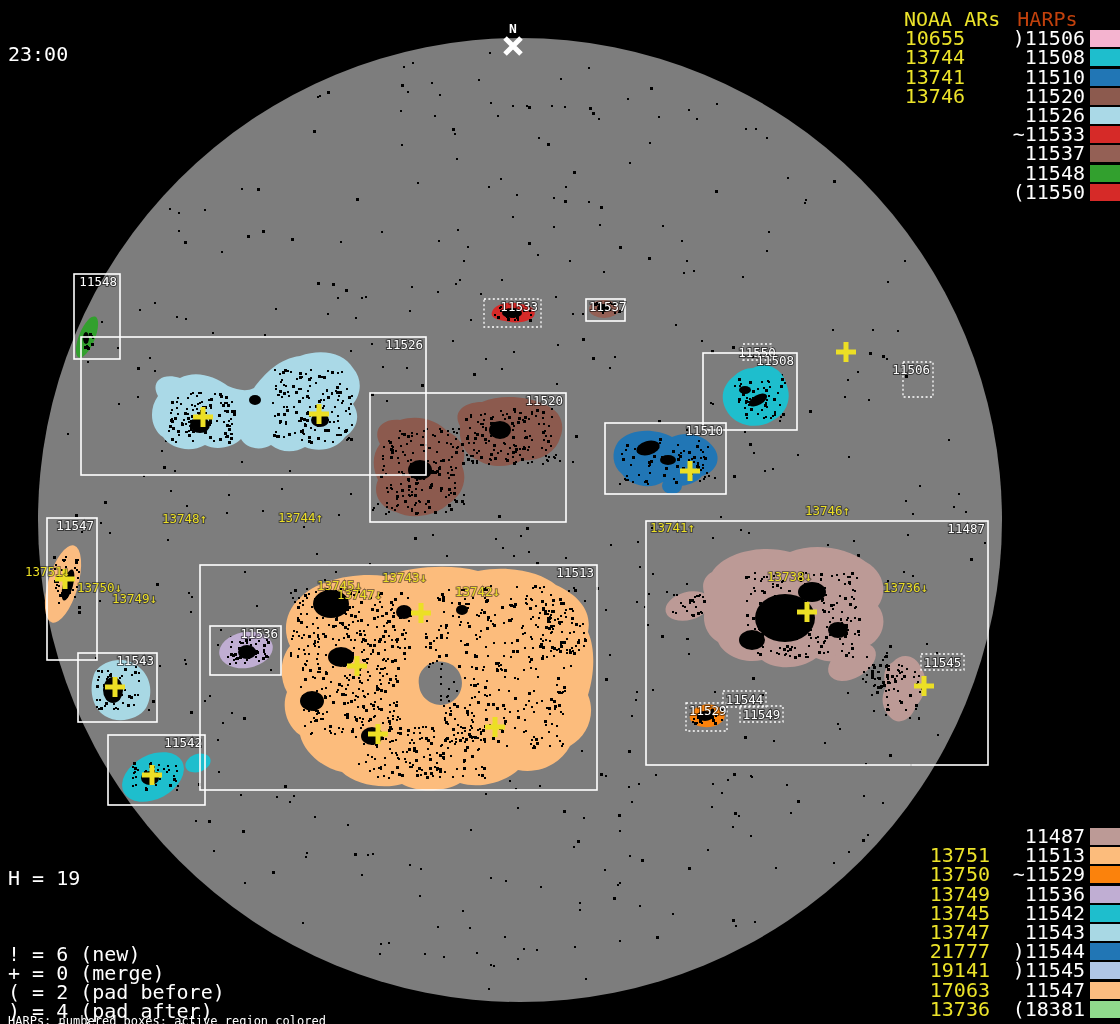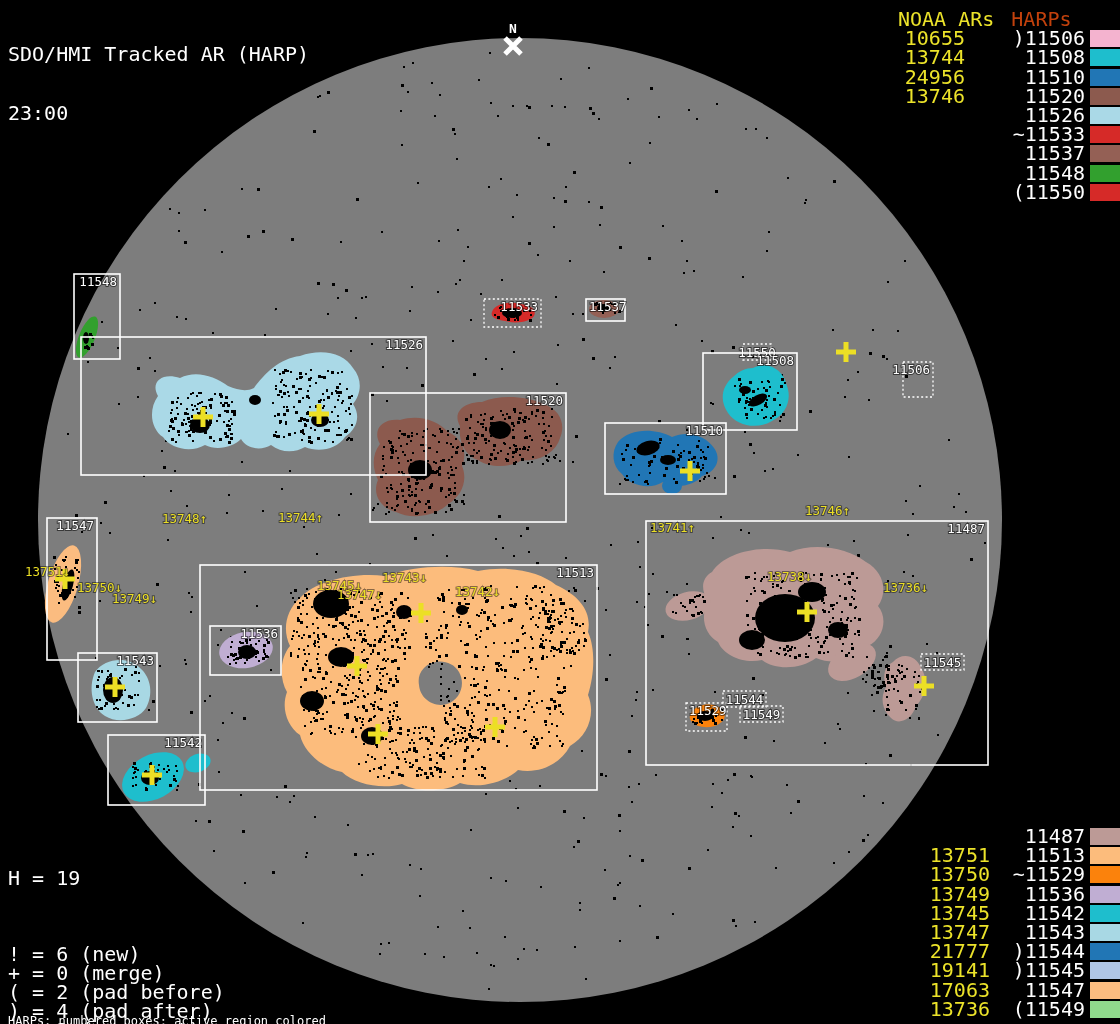--- a/index.html
+++ b/index.html
@@ -6,21 +6,21 @@
   #stage{position:relative;width:1120px;height:1024px;background:#000;overflow:hidden;
          font-family:"DejaVu Sans Mono","Liberation Mono",monospace;}
   .abs{position:absolute;}
   .white{color:#fff;}
   .yellow{color:#ece32a;}
   .t20{font-size:20px;line-height:19.5px;white-space:pre;}
   #title-block{left:8px;top:6px;}
   #legend-top{top:10px;right:0;width:230px;font-size:20px;}
   #legend-bottom{top:827px;right:0;width:230px;font-size:20px;}
   .leg-head{display:flex;height:19.2px;line-height:19.2px;}
-  .leg-head .h1{margin-left:8px;}
+  .leg-head .h1{margin-left:14px;}
   .leg-head .h2{margin-left:17px;color:#c2410c;}
   .leg-row{display:grid;grid-template-columns:75px 120px 35px;height:19.2px;line-height:19.2px;align-items:center;}
   #legend-bottom .leg-row{grid-template-columns:100px 95px 35px;}
   .leg-noaa{text-align:right;color:#ece32a;}
   .leg-harp{text-align:right;color:#fff;}
   .leg-swatch{width:30px;height:17px;margin-left:5px;}
   #stats-block{left:8px;top:830px;}
   #stats-lines{margin-top:17px;}
   #stats-lines div{height:19.2px;line-height:19.2px;}
   #footer-block{left:8px;top:989px;font-size:12px;line-height:13px;color:#fff;white-space:pre;}
@@ -170,21 +170,20 @@
         <text x="883" y="592" class="noaalab">13736↓</text>
       </g>
 
     <g id="g-north">
       <path id="north-x" stroke="#fff" stroke-width="5" fill="none" d="M505,38 L521,54 M521,38 L505,54"></path>
       <text id="north-label" class="nlab" text-anchor="middle" x="513" y="33">N</text>
     </g>
   </svg>
 
   <div id="title-block" class="abs t20 white">
-    <div>SDO/HMI Tracked AR (HARP)</div>
     <div>23:00</div>
   </div>
 
   <div id="legend-top" class="abs">
     <div class="leg-head">
       <span class="h1 yellow">NOAA ARs</span>
       <span class="h2">HARPs</span>
     </div>
     <div id="legend-top-rows">
         <div class="leg-row">
@@ -195,21 +194,21 @@
           </div>
         </div>
         <div class="leg-row">
           <div class="leg-noaa">13744</div>
           <div class="leg-harp">11508</div>
           <div>
             <div class="leg-swatch" style="background: rgb(30, 190, 205);"></div>
           </div>
         </div>
         <div class="leg-row">
-          <div class="leg-noaa">24956</div>
+          <div class="leg-noaa">13741</div>
           <div class="leg-harp">11510</div>
           <div>
             <div class="leg-swatch" style="background: rgb(33, 118, 181);"></div>
           </div>
         </div>
         <div class="leg-row">
           <div class="leg-noaa">13746</div>
           <div class="leg-harp">11520</div>
           <div>
             <div class="leg-swatch" style="background: rgb(140, 90, 78);"></div>
@@ -313,21 +312,21 @@
         </div>
         <div class="leg-row">
           <div class="leg-noaa">17063</div>
           <div class="leg-harp">11547</div>
           <div>
             <div class="leg-swatch" style="background: rgb(251, 188, 128);"></div>
           </div>
         </div>
         <div class="leg-row">
           <div class="leg-noaa">13736</div>
-          <div class="leg-harp">(11549</div>
+          <div class="leg-harp">(18381</div>
           <div>
             <div class="leg-swatch" style="background: rgb(144, 218, 140);"></div>
           </div>
         </div>
       </div>
   </div>
 
   <div id="stats-block" class="abs t20 white">
     <div>H = 19</div>
     <div id="stats-lines"><div>! = 6 (new)</div><div>+ = 0 (merge)</div><div>( = 2 (pad before)</div><div>) = 4 (pad after)</div><div>~ = 2 (use past)</div></div>

